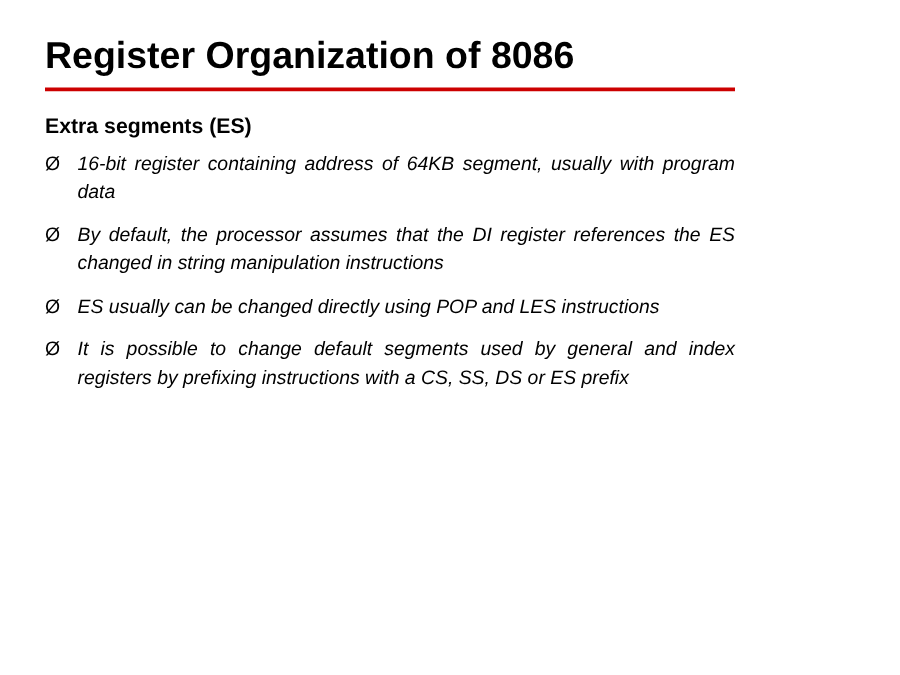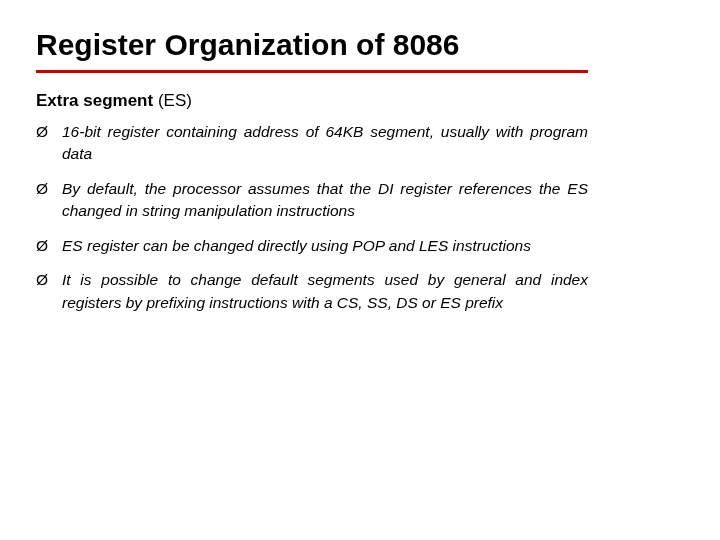--- a/index.html
+++ b/index.html
@@ -73,34 +73,34 @@
     }
   </style>
 </head>
 <body>
 
 <div class="page-container">
   <h1 class="title">Register Organization of 8086</h1>
   <hr class="title-divider">
 
   <div class="section-title">
-    <span style="font-weight:bold;">Extra segment</span><span style="font-weight:normal;"> (ES)</span>
+    <span style="font-weight:bold;">Extra segments</span><span style="font-weight:bold;"> (ES)</span>
   </div>
 
   <ul class="bullet-list">
     <li>
       <span class="bullet-symbol">Ø</span>
       <span class="bullet-text">16-bit  register  containing  address  of  64KB  segment,  usually with program data</span>
     </li>
     <li>
       <span class="bullet-symbol">Ø</span>
       <span class="bullet-text">By  default,  the  processor  assumes  that  the  DI  register references  the  ES  changed  in  string  manipulation instructions</span>
     </li>
     <li>
       <span class="bullet-symbol">Ø</span>
-      <span class="bullet-text">ES  register  can  be  changed  directly  using  POP  and  LES instructions</span>
+      <span class="bullet-text">ES  usually  can  be  changed  directly  using  POP  and  LES instructions</span>
     </li>
     <li>
       <span class="bullet-symbol">Ø</span>
       <span class="bullet-text">It is possible to change default segments used by general and  index  registers  by  prefixing  instructions  with  a  CS, SS, DS or ES prefix</span>
     </li>
   </ul>
 </div>
 
 </body></html>

